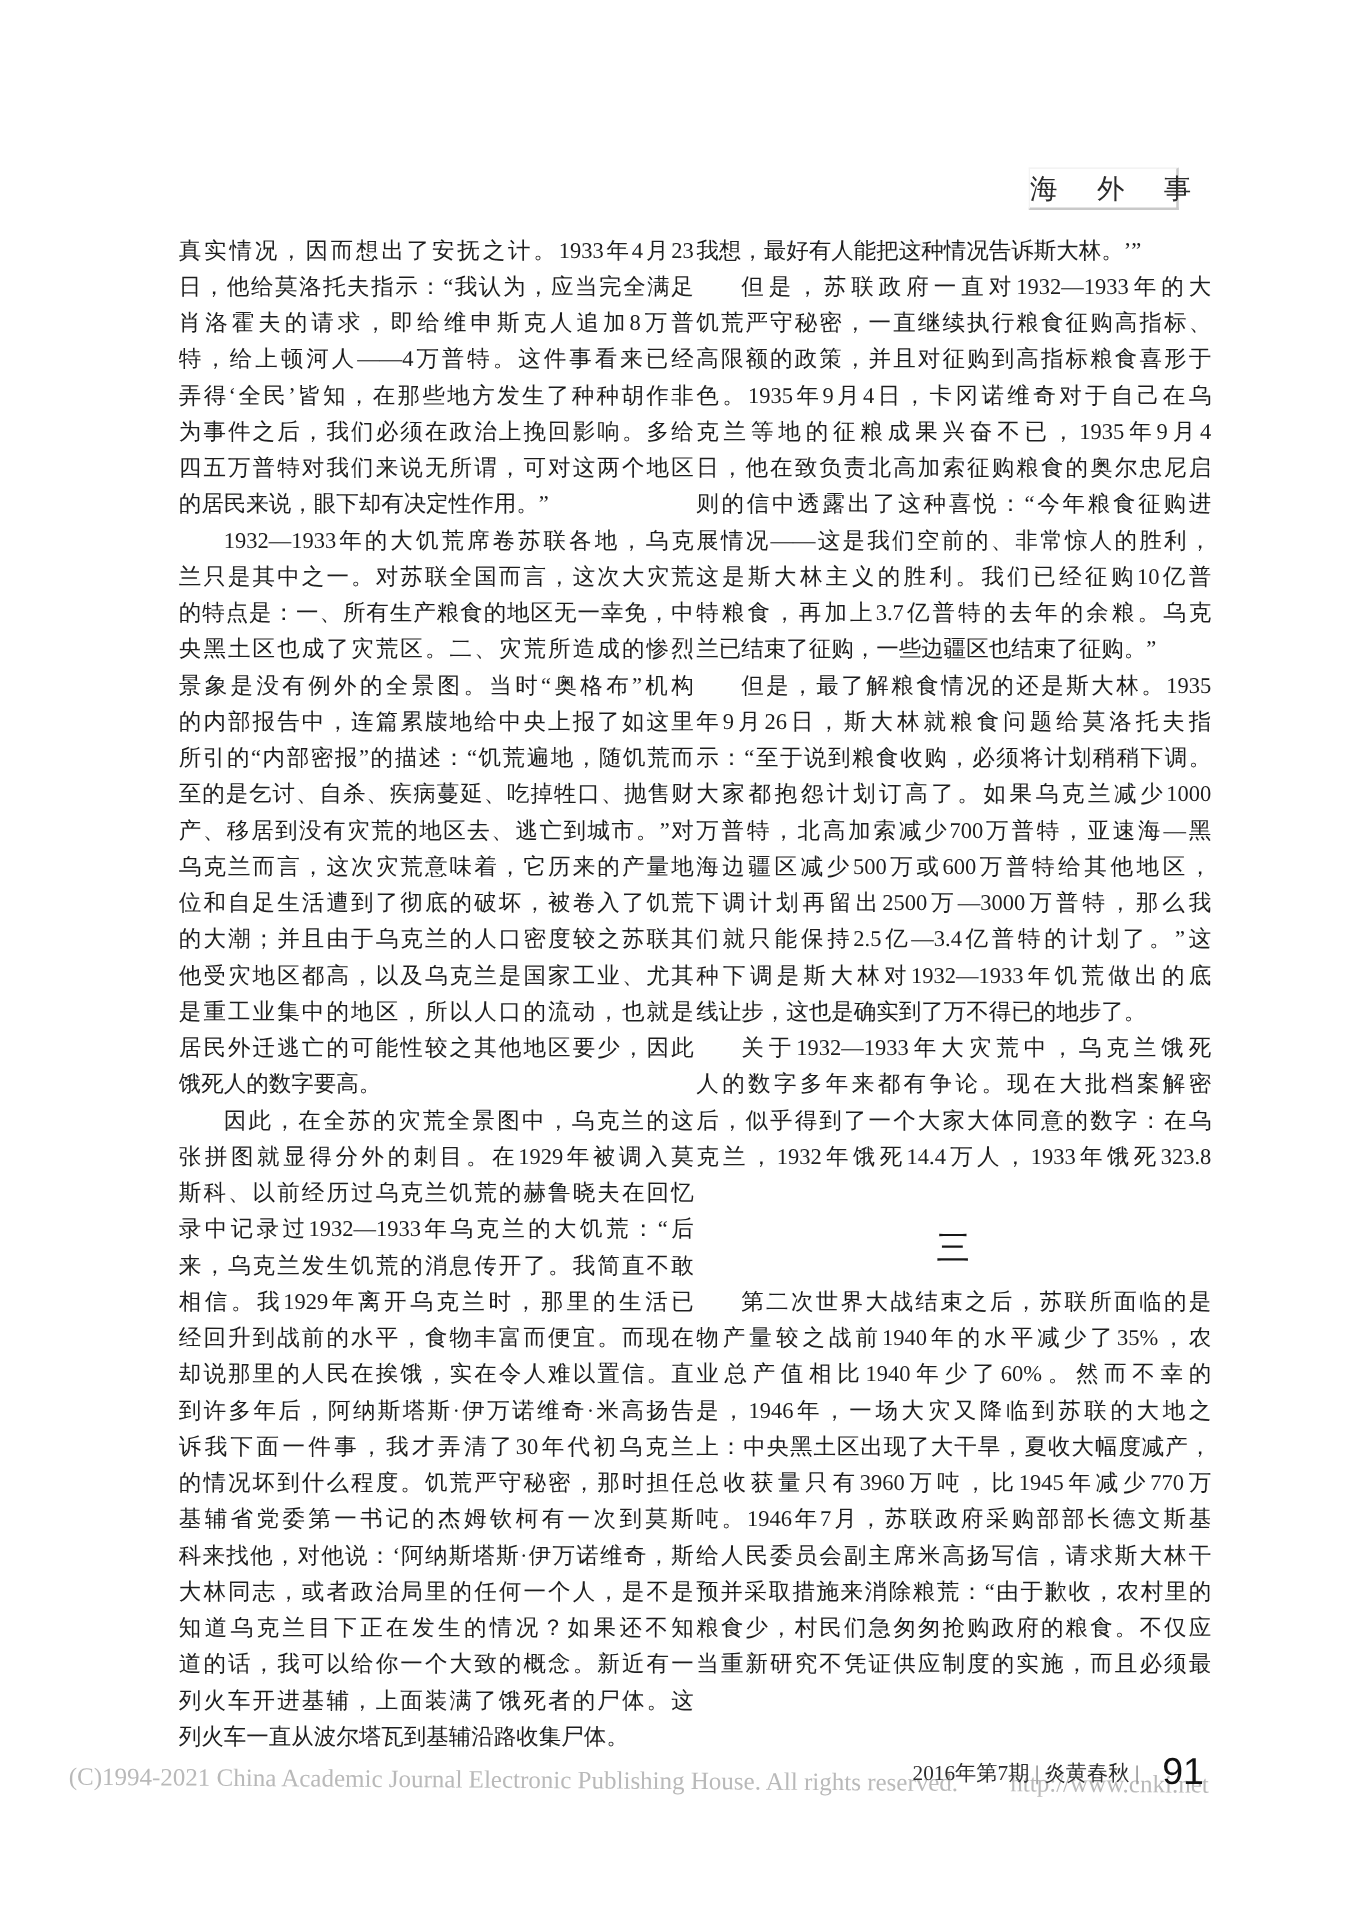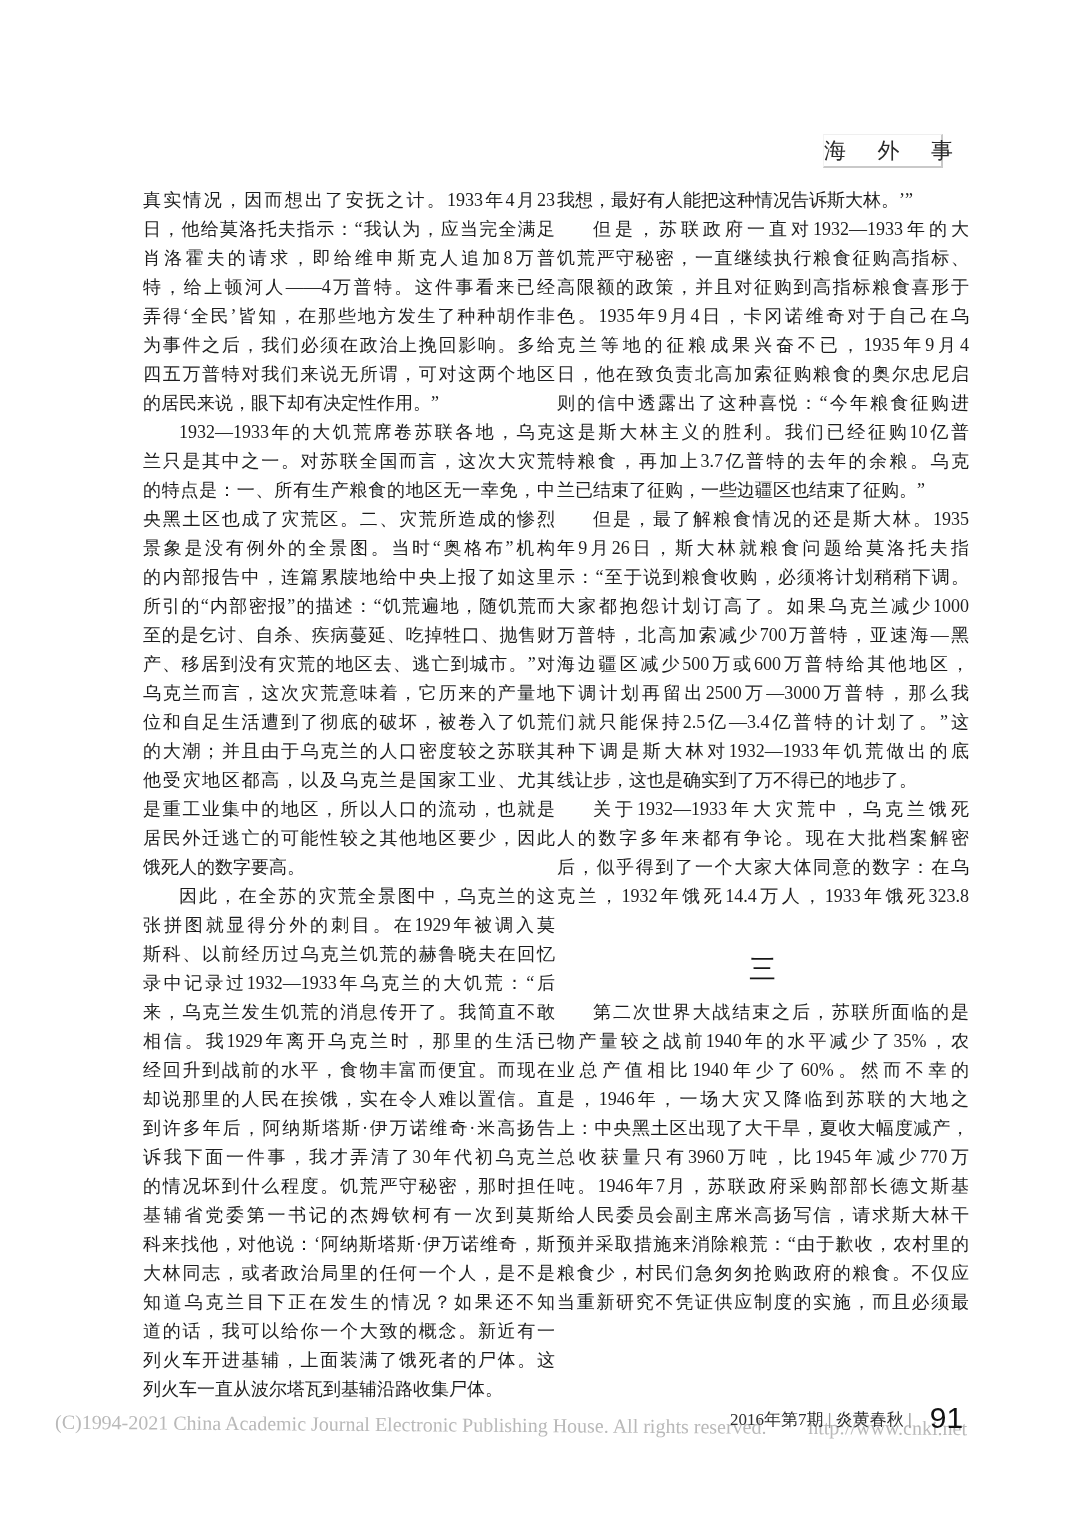--- a/index.html
+++ b/index.html
@@ -143,20 +143,21 @@
 
 <div class="col col-right">
     <div class="line end">我想，最好有人能把这种情况告诉斯大林。’”</div>
     <div class="line indent">但是，苏联政府一直对1932—1933年的大</div>
     <div class="line">饥荒严守秘密，一直继续执行粮食征购高指标、</div>
     <div class="line">高限额的政策，并且对征购到高指标粮食喜形于</div>
     <div class="line">色。1935年9月4日，卡冈诺维奇对于自己在乌</div>
     <div class="line">克兰等地的征粮成果兴奋不已，1935年9月4</div>
     <div class="line">日，他在致负责北高加索征购粮食的奥尔忠尼启</div>
     <div class="line">则的信中透露出了这种喜悦：“今年粮食征购进</div>
+    <div class="line">展情况——这是我们空前的、非常惊人的胜利，</div>
     <div class="line">这是斯大林主义的胜利。我们已经征购10亿普</div>
     <div class="line">特粮食，再加上3.7亿普特的去年的余粮。乌克</div>
     <div class="line end">兰已结束了征购，一些边疆区也结束了征购。”</div>
     <div class="line indent">但是，最了解粮食情况的还是斯大林。1935</div>
     <div class="line">年9月26日，斯大林就粮食问题给莫洛托夫指</div>
     <div class="line">示：“至于说到粮食收购，必须将计划稍稍下调。</div>
     <div class="line">大家都抱怨计划订高了。如果乌克兰减少1000</div>
     <div class="line">万普特，北高加索减少700万普特，亚速海—黑</div>
     <div class="line">海边疆区减少500万或600万普特给其他地区，</div>
     <div class="line">下调计划再留出2500万—3000万普特，那么我</div>

